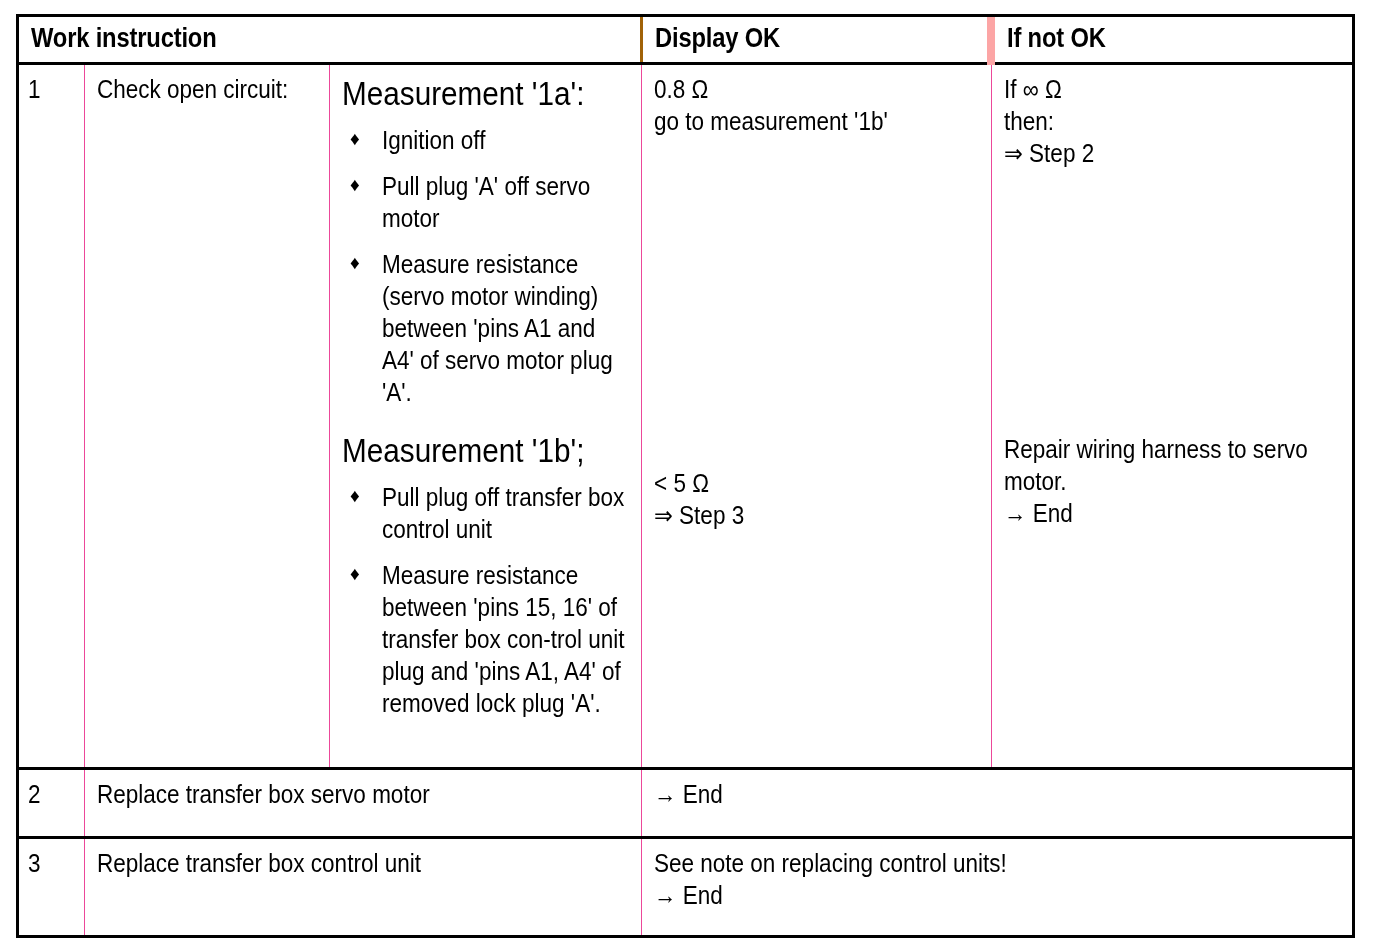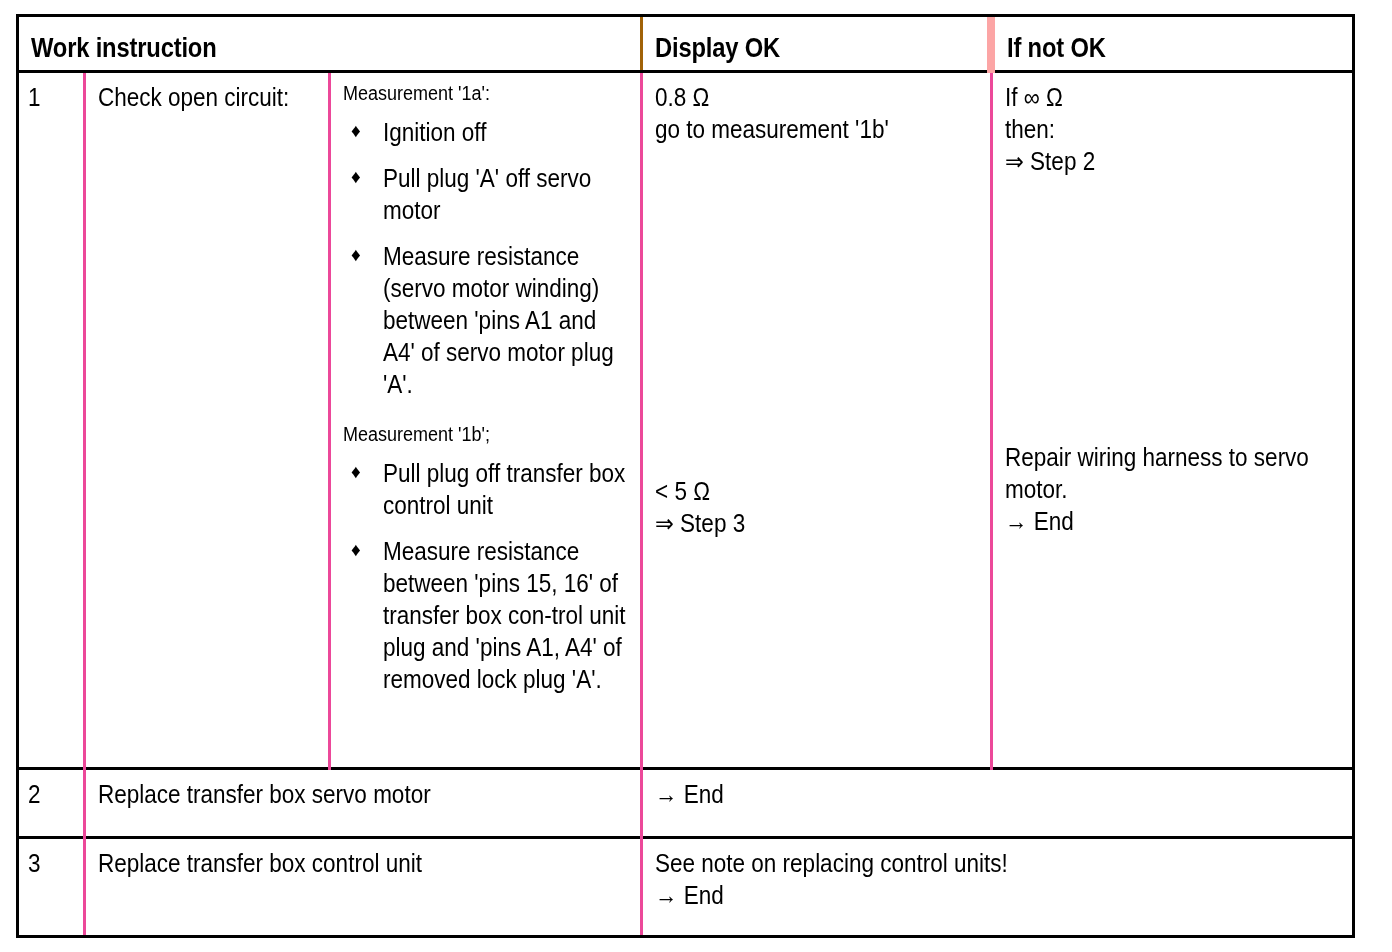--- a/index.html
+++ b/index.html
@@ -48,35 +48,35 @@
   col.c-meas  { width: 311px; }
   col.c-ok    { width: 348px; }
   col.c-notok { width: 359px; }
 
   
   tr.head > th {
     border-bottom: 3px solid #000;
     font-weight: bold;
     font-size: 27px;
     letter-spacing: -0.2px;
-    padding: 16px 0 6px 12px;
+    padding: 6px 0 6px 12px;
     height: 46px;
     box-sizing: border-box;
     font-stretch: condensed;
     transform-origin: left center;
     white-space: nowrap;
   }
   th.h-work    { }
   th.h-display { border-left: 3px solid #a16207; }
   th.h-notok   { border-left: 8px solid #fca5a5; }
 
   .sq { display:inline-block; transform: scaleX(0.88); transform-origin: left center; }
 
   
-  td.v-line  { border-left: 3px solid #ec4899; }
+  td.v-line  { border-left: 1px solid #ec4899; }
   tr.r-sep > td { border-top: 3px solid #000; }
 
   td.cell {
     padding: 8px 10px 8px 12px;
     font-size: 25px;
     line-height: 1.28;
   }
   td.cell.num { padding-left: 9px; }
 
   .txt {
@@ -92,21 +92,21 @@
     transform-origin: left top;
     width: 111%;
   }
 
   
   .stack { display: block; height: 100%; }
   .blockA { display:block; }
   .blockB { display:block; }
 
   .sec-title {
-    font-size: 20px;
+    font-size: 33px;
     line-height: 1.25;
     margin: 0 0 10px 0;
   }
 
   ul.bul {
     list-style: none;
     margin: 0;
     padding: 0;
   }
   ul.bul > li {

